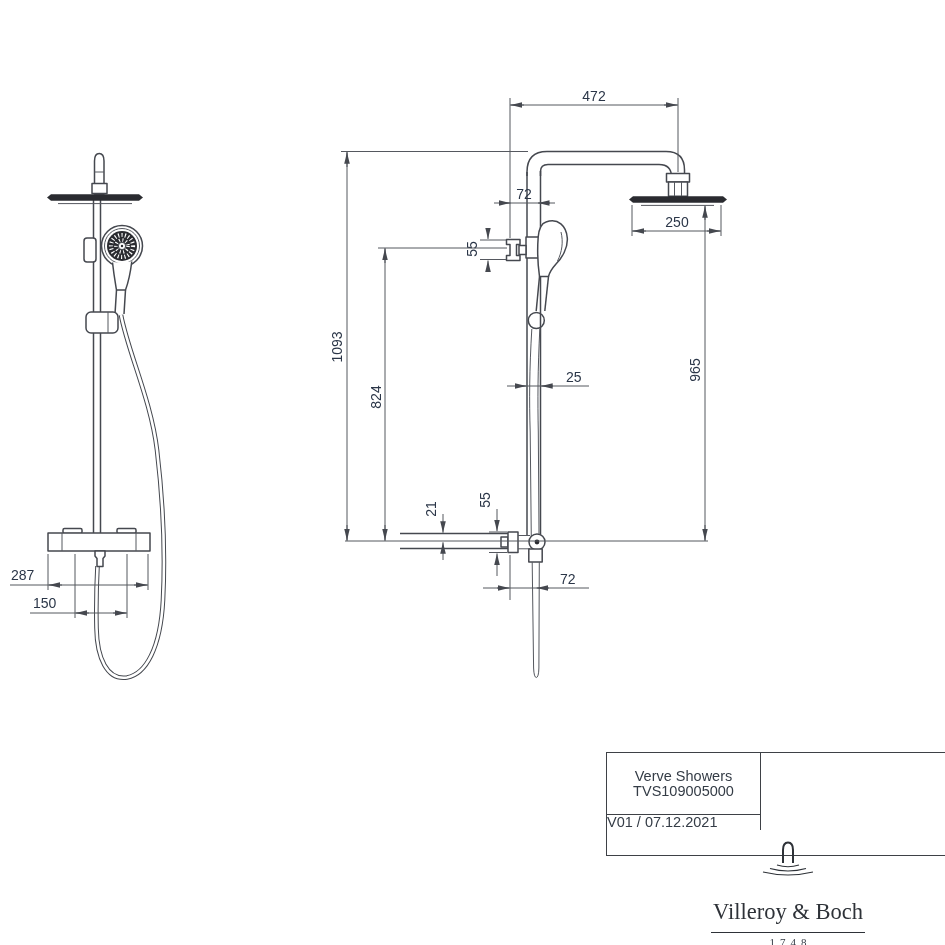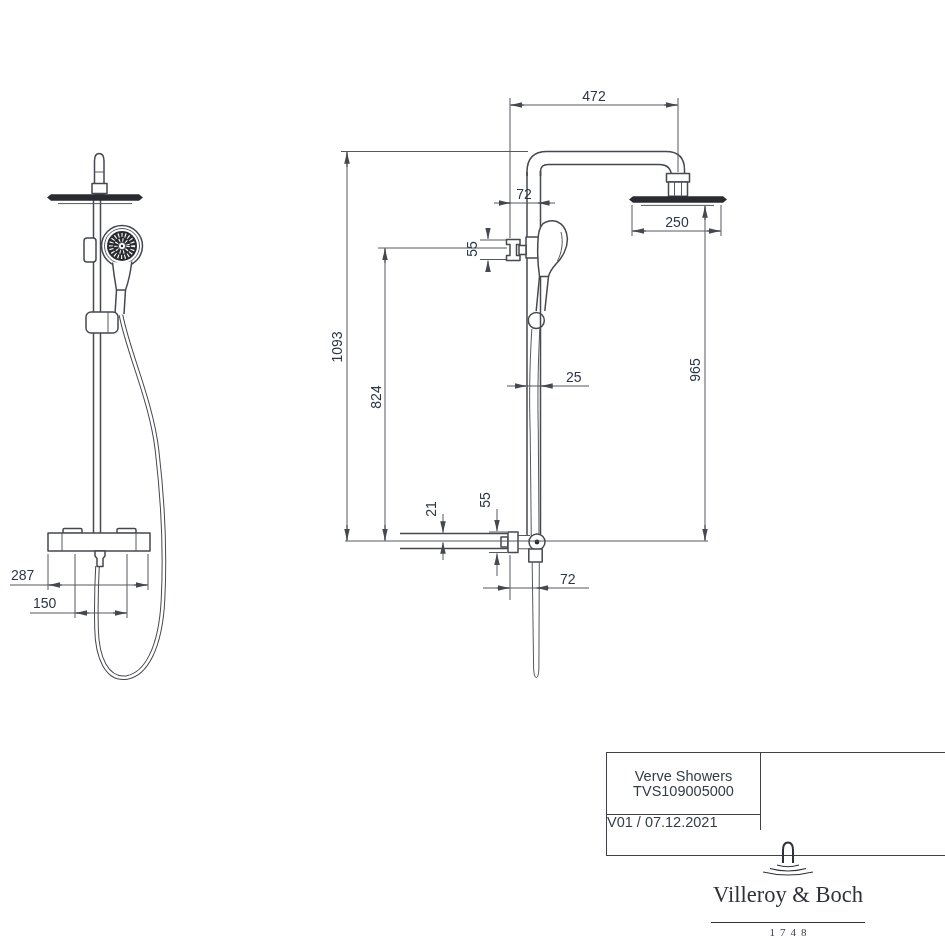--- a/index.html
+++ b/index.html
@@ -18,21 +18,21 @@
   .titleblock{position:absolute;left:606px;top:752px;width:364px;height:104px;
               border:1.6px solid #3e4146;box-sizing:border-box;display:flex;background:#fff;flex-direction:column;}
   .tb-left{width:154px;border-right:1.6px solid #3e4146;display:flex;flex-direction:column;box-sizing:border-box;}
   .tb-cell-top{height:62px;border-bottom:1.6px solid #3e4146;display:flex;flex-direction:column;
                align-items:center;justify-content:center;box-sizing:border-box;}
   .tb-cell-bottom{flex:1;display:flex;align-items:center;justify-content:flex-start;}
   .tb-text{font-size:14.5px;color:#343c46;line-height:1.02;}
   .tb-right{flex:1;display:flex;flex-direction:column;align-items:center;box-sizing:border-box;}
   .vb-icon{margin-top:7px;}
   .vb-name{font-family:"Liberation Serif",serif;font-size:22.5px;color:#2e3238;
-           border-bottom:1.5px solid #2e3238;padding:0 2px 14px 2px;margin-top:1px;white-space:nowrap;}
+           border-bottom:1.5px solid #2e3238;padding:0 2px 7px 2px;margin-top:18px;white-space:nowrap;}
   .vb-year{font-family:"Liberation Serif",serif;font-size:11px;color:#343c46;
            letter-spacing:5px;margin-top:3px;text-indent:5px;}
 </style>
 </head>
 <body>
 
 <div class="canvas">
 
 <svg width="945" height="945" viewBox="0 0 945 945">
   <defs>

